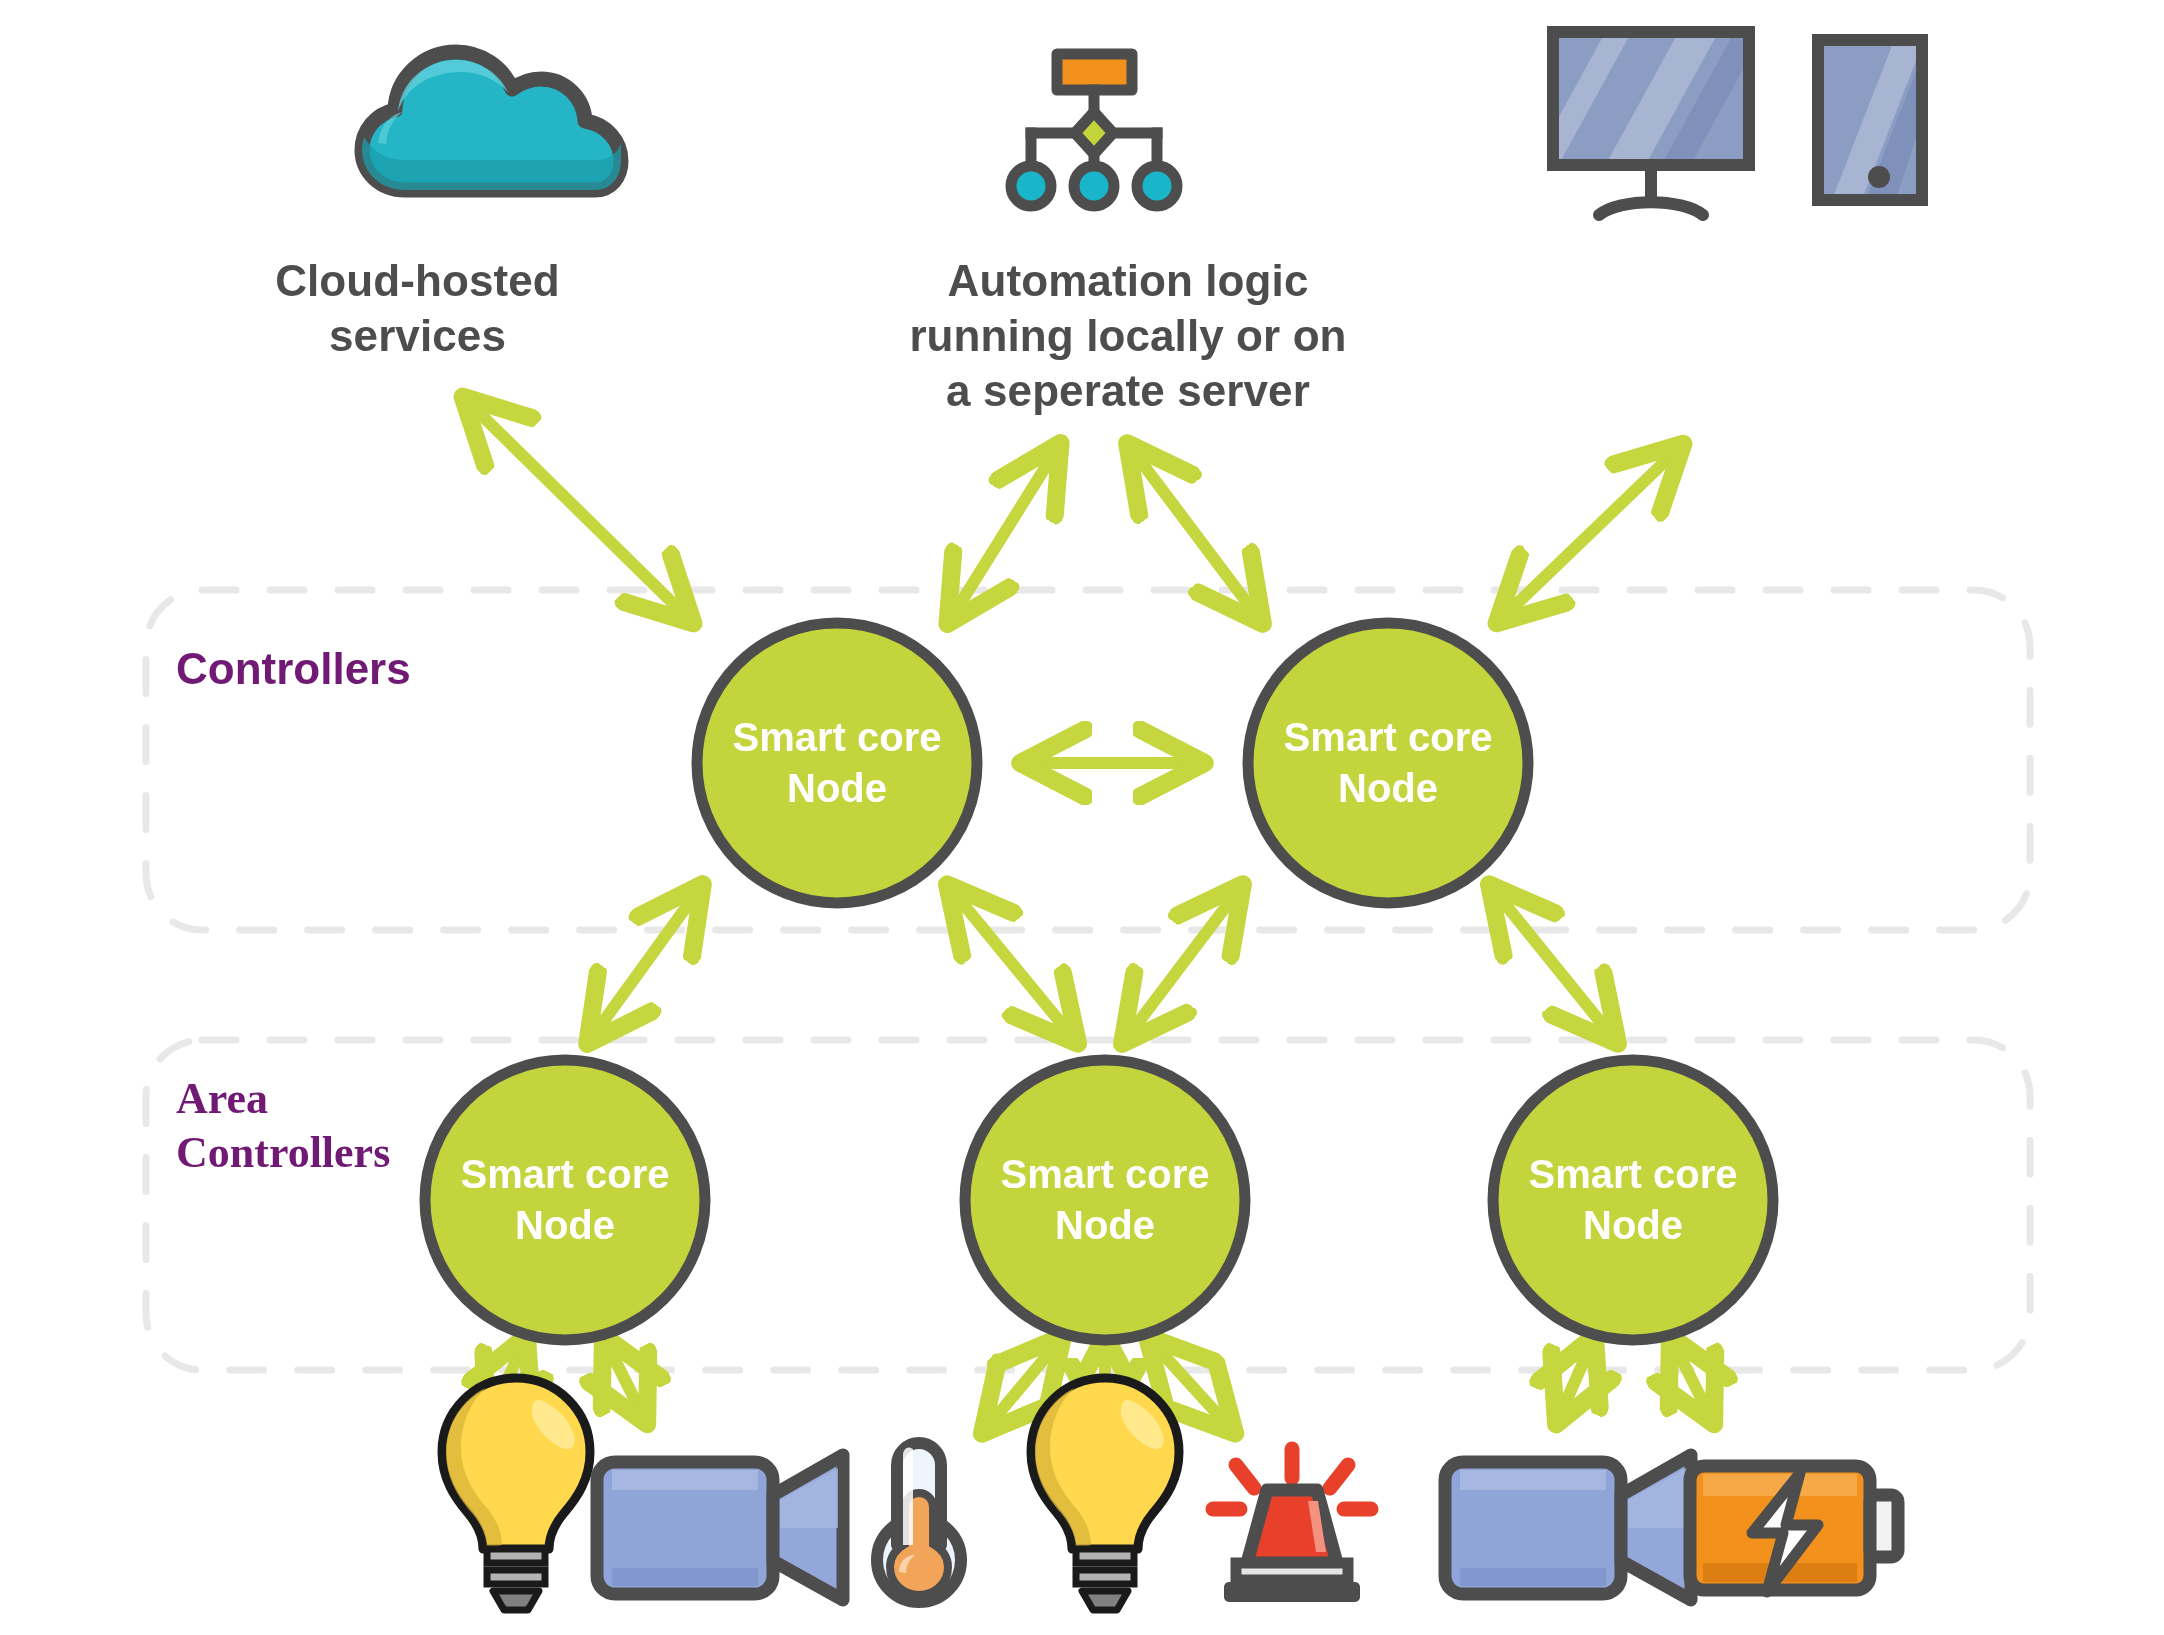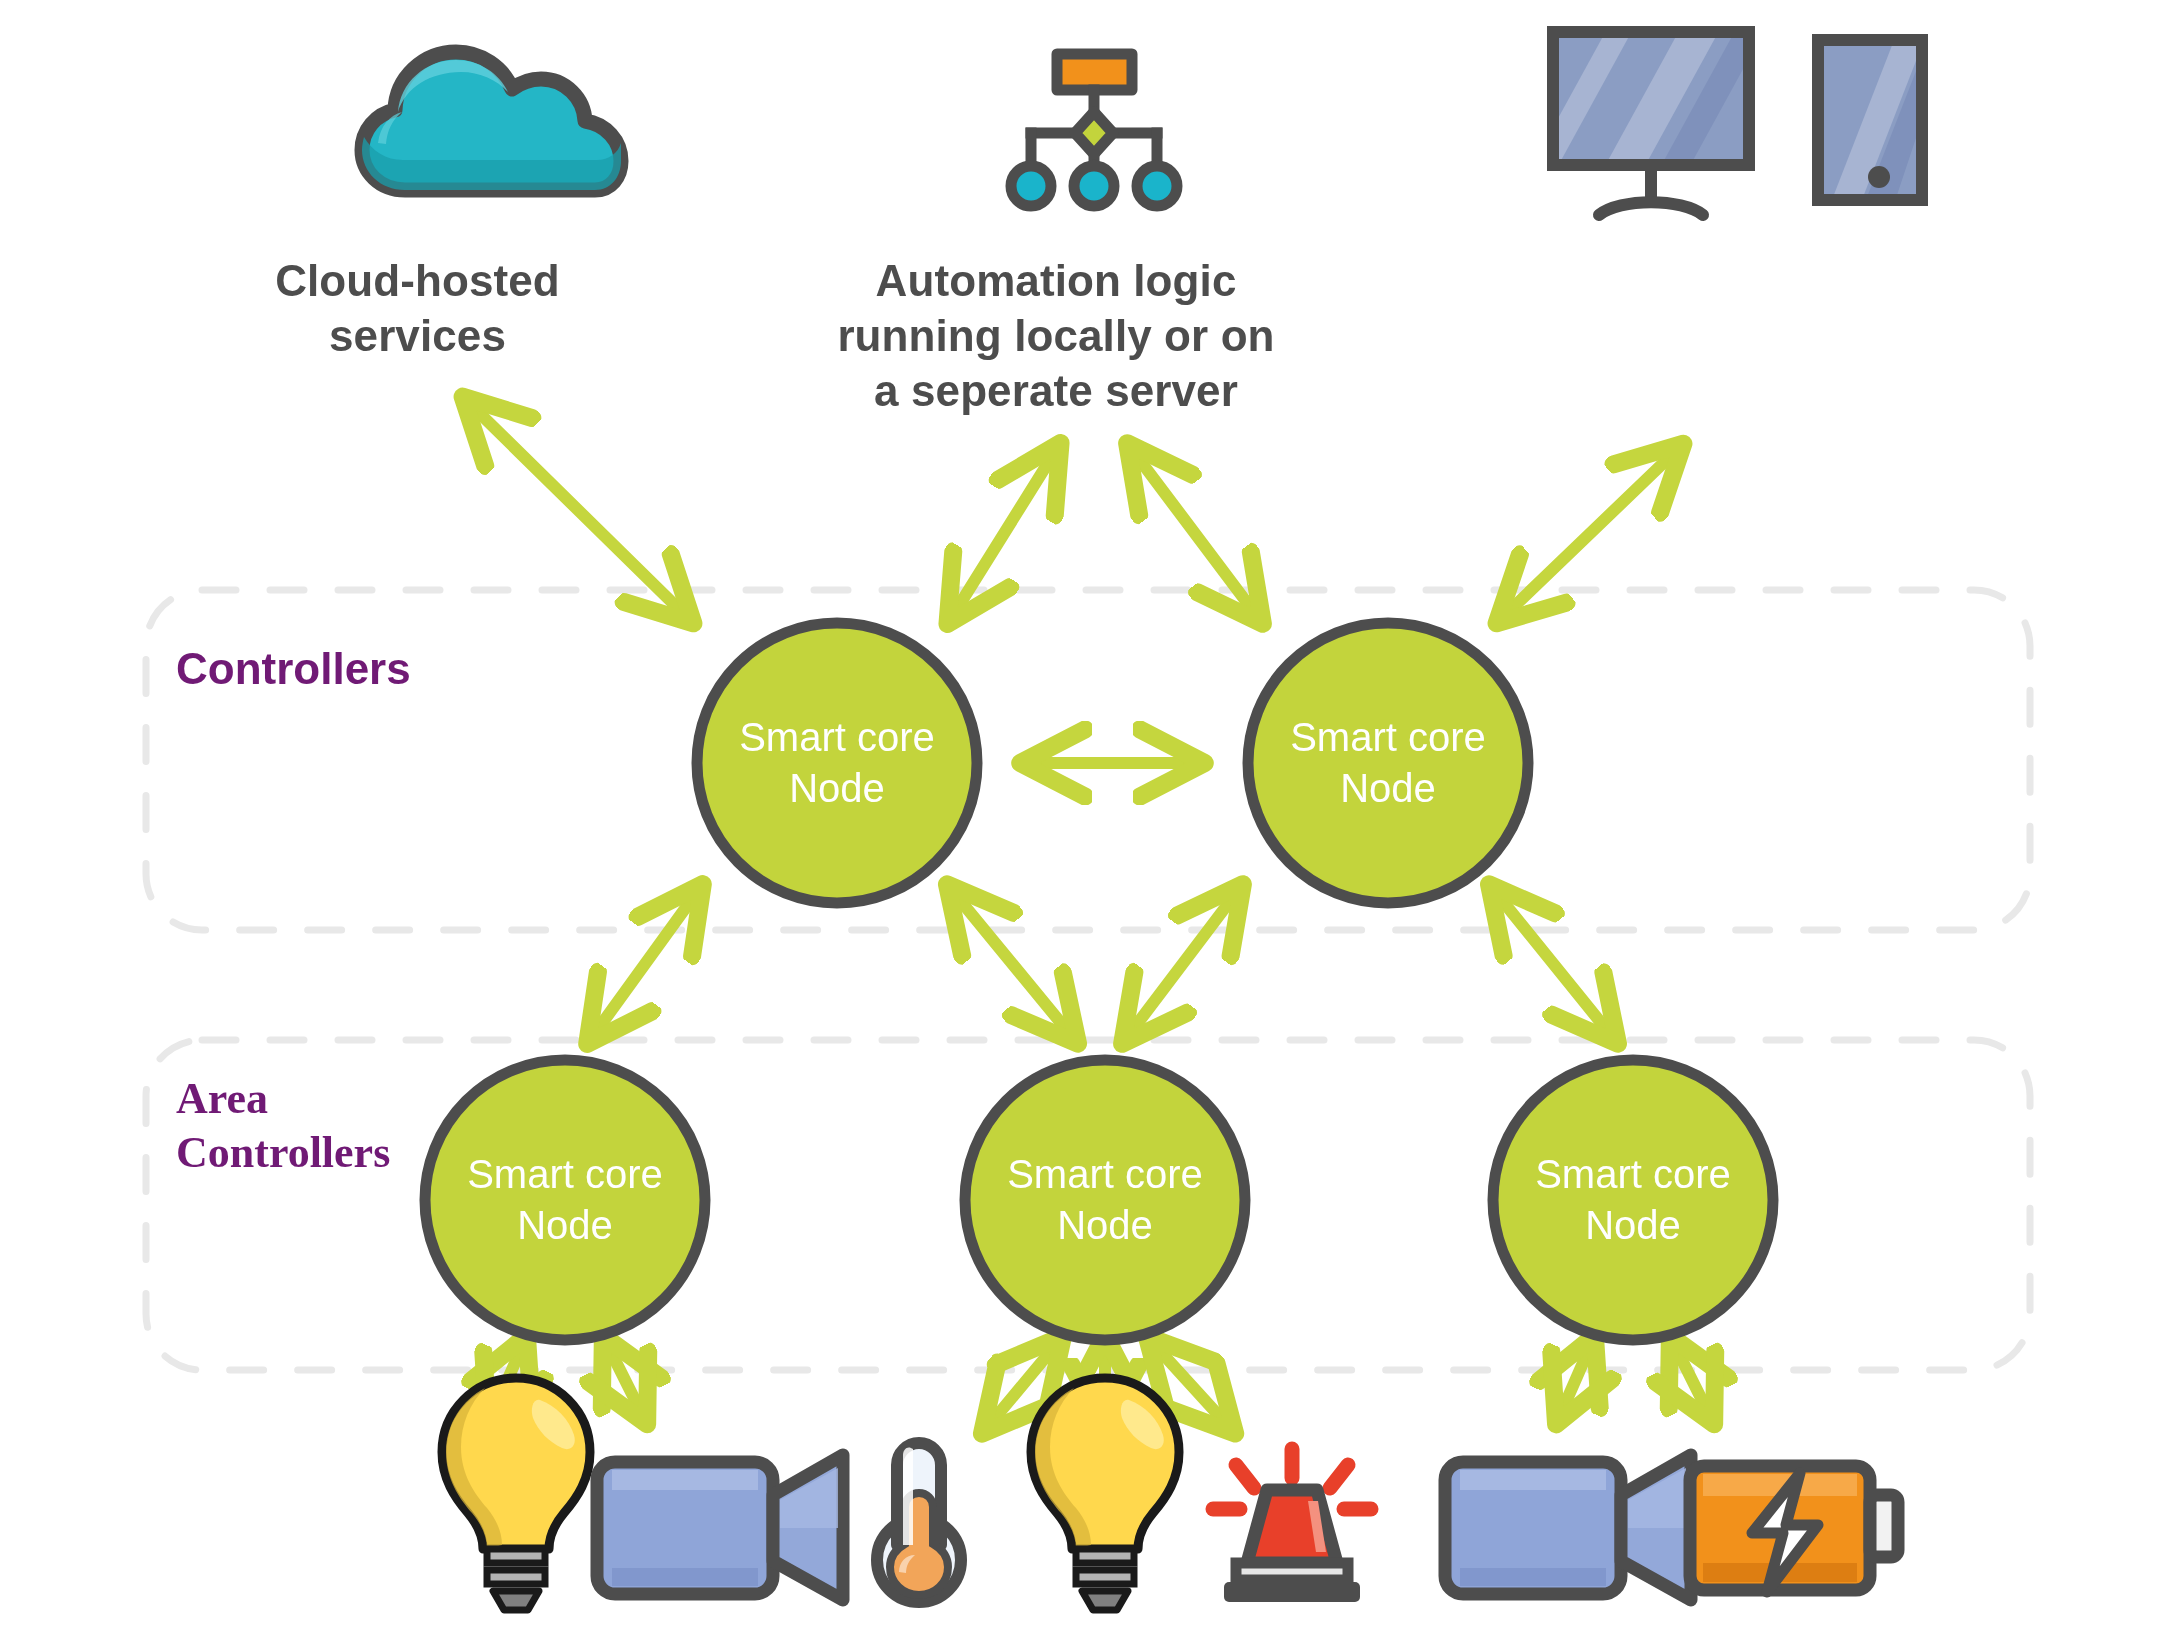--- a/index.html
+++ b/index.html
@@ -42,21 +42,21 @@
     font-size: 44px;
     font-weight: 700;
     line-height: 1.22;
     white-space: pre-line;
   }
   .node-label {
     position: absolute;
     text-align: center;
     color: #ffffff;
     font-size: 40px;
-    font-weight: 400;
+    font-weight: 700;
     line-height: 1.28;
     white-space: pre-line;
     pointer-events: none;
   }
 </style>
 </head>
 <body>
 
 <div id="diagram-root">
 
@@ -272,21 +272,21 @@
       <path d="M1703,1474 L1857,1474 L1857,1496 L1703,1496 Z" fill="#f7a948"></path>
       <path d="M1703,1563 L1857,1563 L1857,1582 L1703,1582 Z" fill="#dd7e12"></path>
       <rect x="1870" y="1495" width="28" height="62" rx="7" ry="7" fill="#f2f2f2" stroke="#4d4d4d" stroke-width="13"></rect>
       <path d="M1800,1473 L1752,1533 L1783,1533 L1767,1592 L1818,1525 L1786,1525 Z" fill="#ffffff" stroke="#4d4d4d" stroke-width="11" stroke-linejoin="round"></path>
     </g>
   </svg>
 
   <div class="cap-text" style="left:150px; top:253px; width:535px;">Cloud-hosted
 services</div>
 
-  <div class="cap-text" style="left:806px; top:253px; width:500px;">Automation logic
+  <div class="cap-text" style="left:878px; top:253px; width:500px;">Automation logic
 running locally or on
 a seperate server</div>
 
 
   <div class="zone-label" style="left:176px; top:642px;">Controllers</div>
 
   <div class="zone-label" style="left:176px; top:1072px;font-family:Liberation Serif, serif;">Area
 Controllers</div>
 
   <div class="node-label" style="left:687px; top:712px; width:300px;">Smart core

